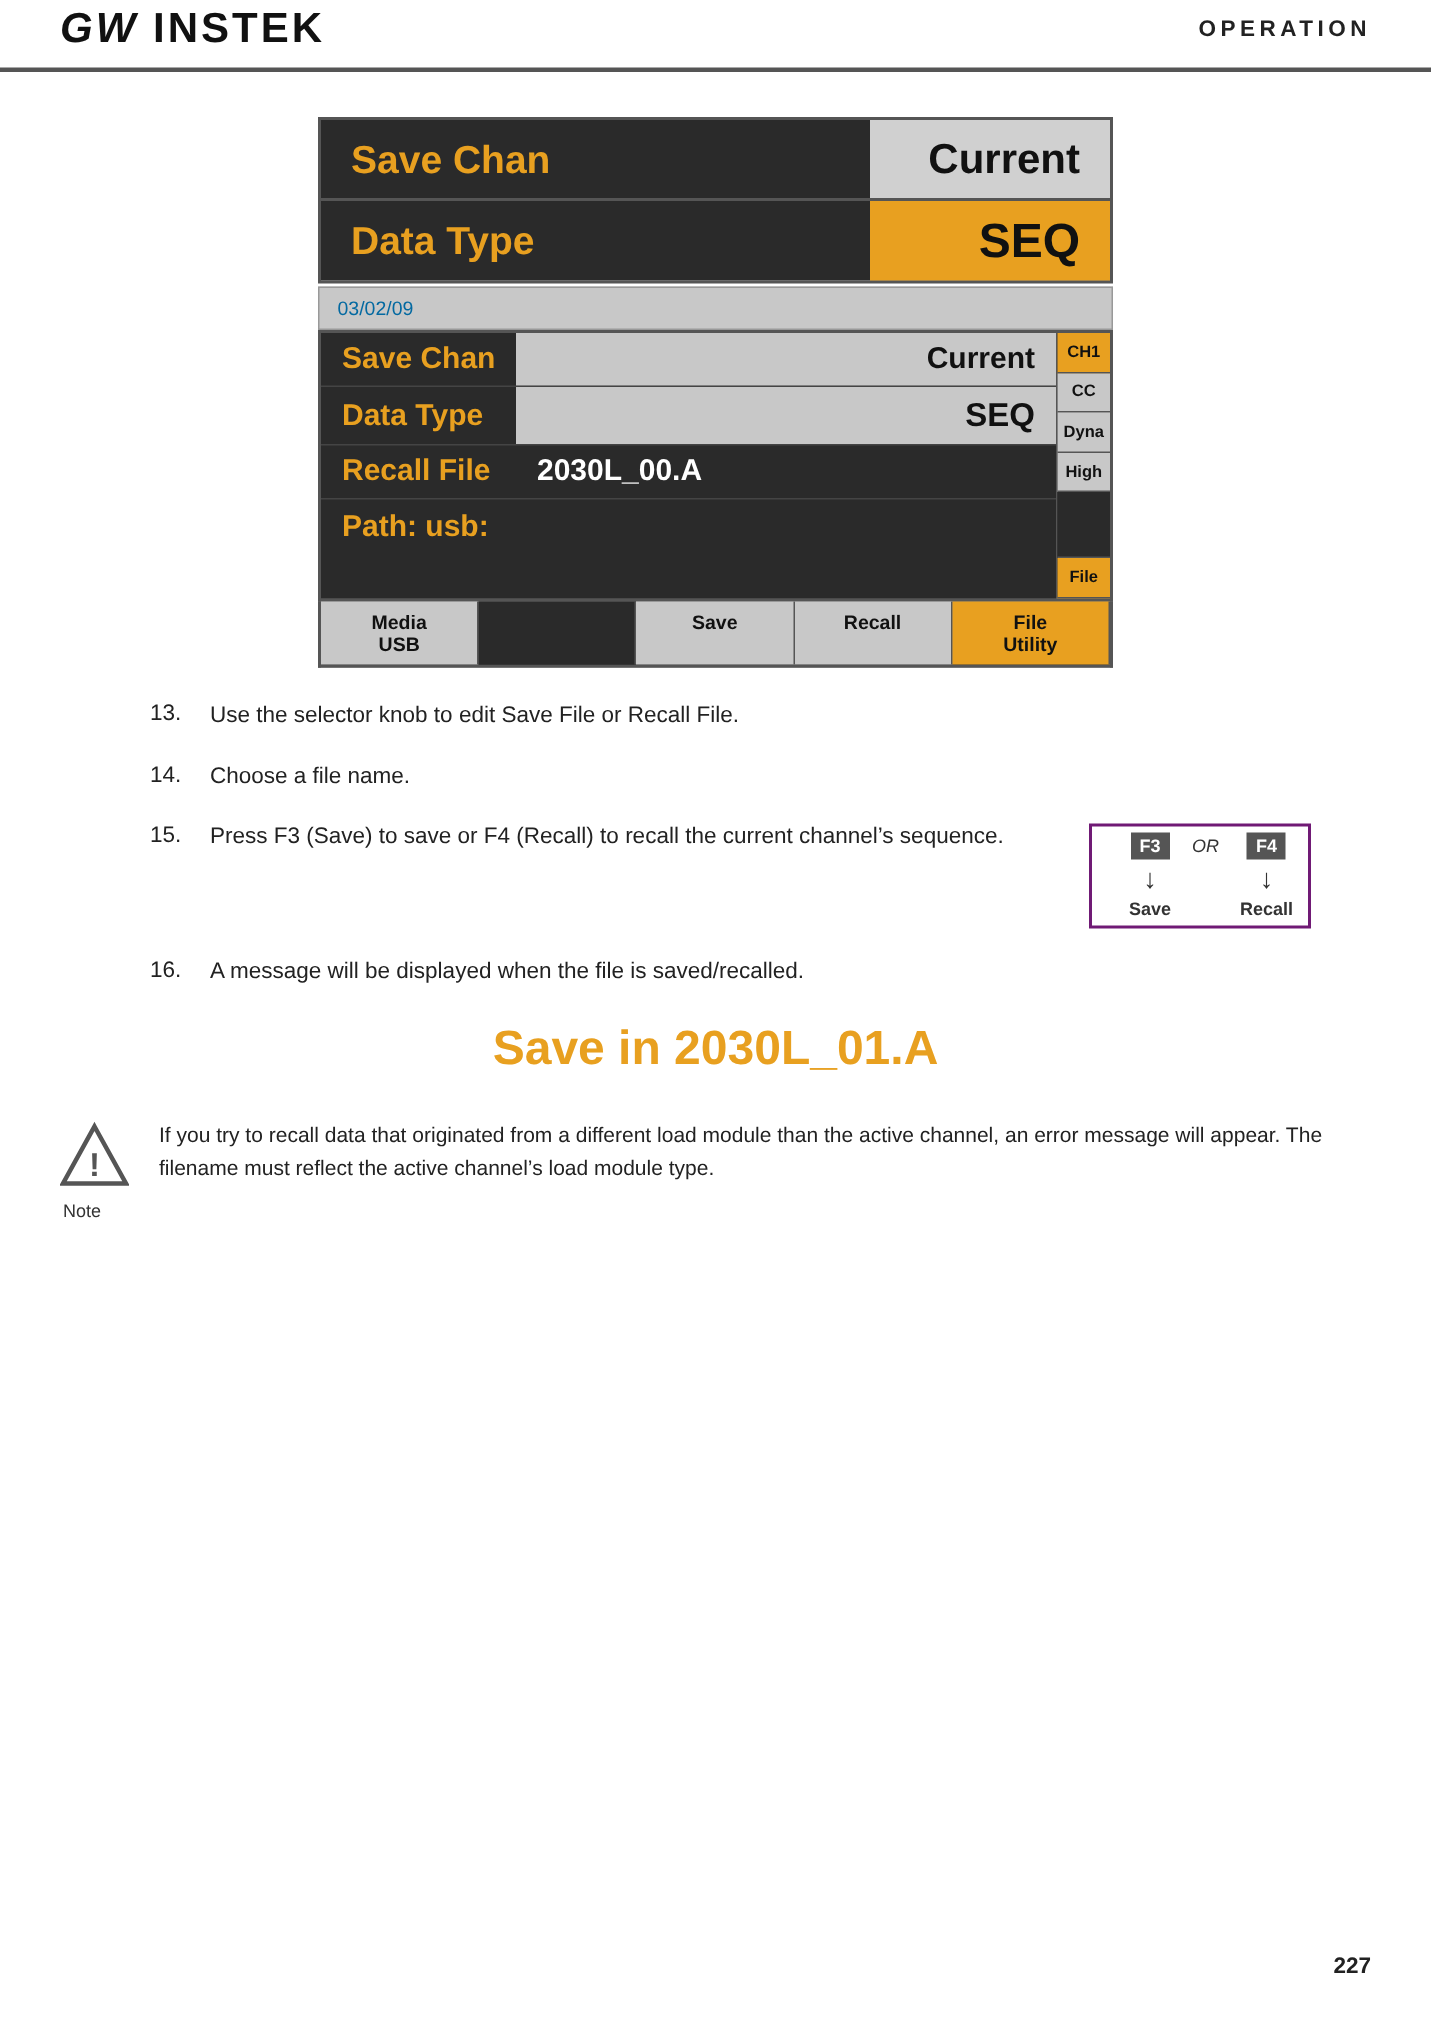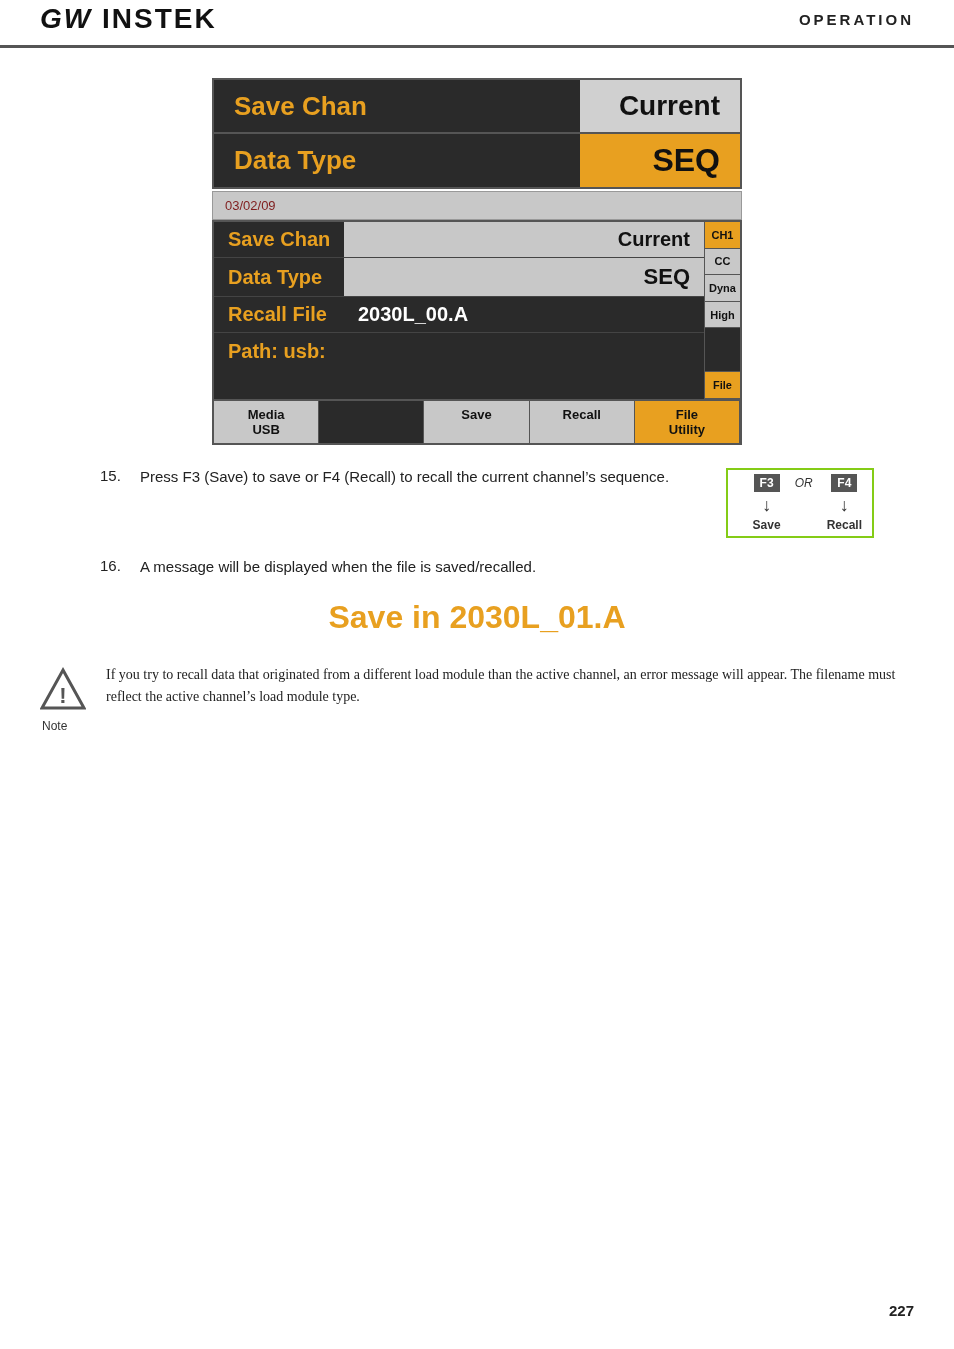--- a/index.html
+++ b/index.html
@@ -93,21 +93,21 @@
       padding: 8px 20px;
       text-align: right;
       min-width: 160px;
     }
 
     
     .datetime-area {
       background: #c8c8c8;
       padding: 6px 12px;
       font-size: 13px;
-      color: #7f1d1d;
+      color: #0369a1;
       border: 1px solid #999;
       margin-bottom: 0;
     }
 
     
     .inner-panel-container {
       display: flex;
       border: 2px solid #555;
     }
 
@@ -246,21 +246,21 @@
       color: #222;
       line-height: 1.5;
       flex: 1;
     }
 
     
     .f-key-diagram {
       display: inline-flex;
       align-items: flex-start;
       margin-left: 30px;
-      border: 2px solid #84cc16;
+      border: 2px solid #701a75;
       background: #fff;
       padding-left: 15px;
     }
 
     .f-key-box {
       display: flex;
       flex-direction: column;
       align-items: center;
       padding: 4px 10px;
       font-size: 12px;
@@ -325,21 +325,20 @@
       color: #222;
       line-height: 1.6;
     }
 
     .note-text p {
       margin-bottom: 16px;
     }
 
     .note-text p:last-child {
       margin-bottom: 0;
-      font-family: Liberation Serif, serif;
     }
 
     
     .page-number {
       position: absolute;
       bottom: 30px;
       right: 40px;
       font-size: 15px;
       color: #222;
       font-weight: bold;
@@ -429,21 +428,29 @@
         <div class="softkey softkey-file-utility">
           File<br>Utility
         </div>
       </div>
 
     </div>
   </div>
 
   <div class="instructions">
 
-
+    <div class="instruction-item">
+      <div class="instruction-num">13.</div>
+      <div class="instruction-text">Use the selector knob to edit Save File or Recall File.</div>
+    </div>
+
+    <div class="instruction-item">
+      <div class="instruction-num">14.</div>
+      <div class="instruction-text">Choose a file name.</div>
+    </div>
 
     <div class="instruction-item">
       <div class="instruction-num">15.</div>
       <div style="flex:1; display:flex; align-items: flex-start;">
         <div class="instruction-text" style="flex:1;">Press F3 (Save) to save or F4 (Recall) to recall the current channel’s sequence.</div>
 
         <div class="f-key-diagram" style="margin-left:18px; margin-top:2px; min-width:140px;">
           <div class="f-key-box">
             <span class="f-key-label">F3</span>
             <span class="f-key-arrow">↓</span>

